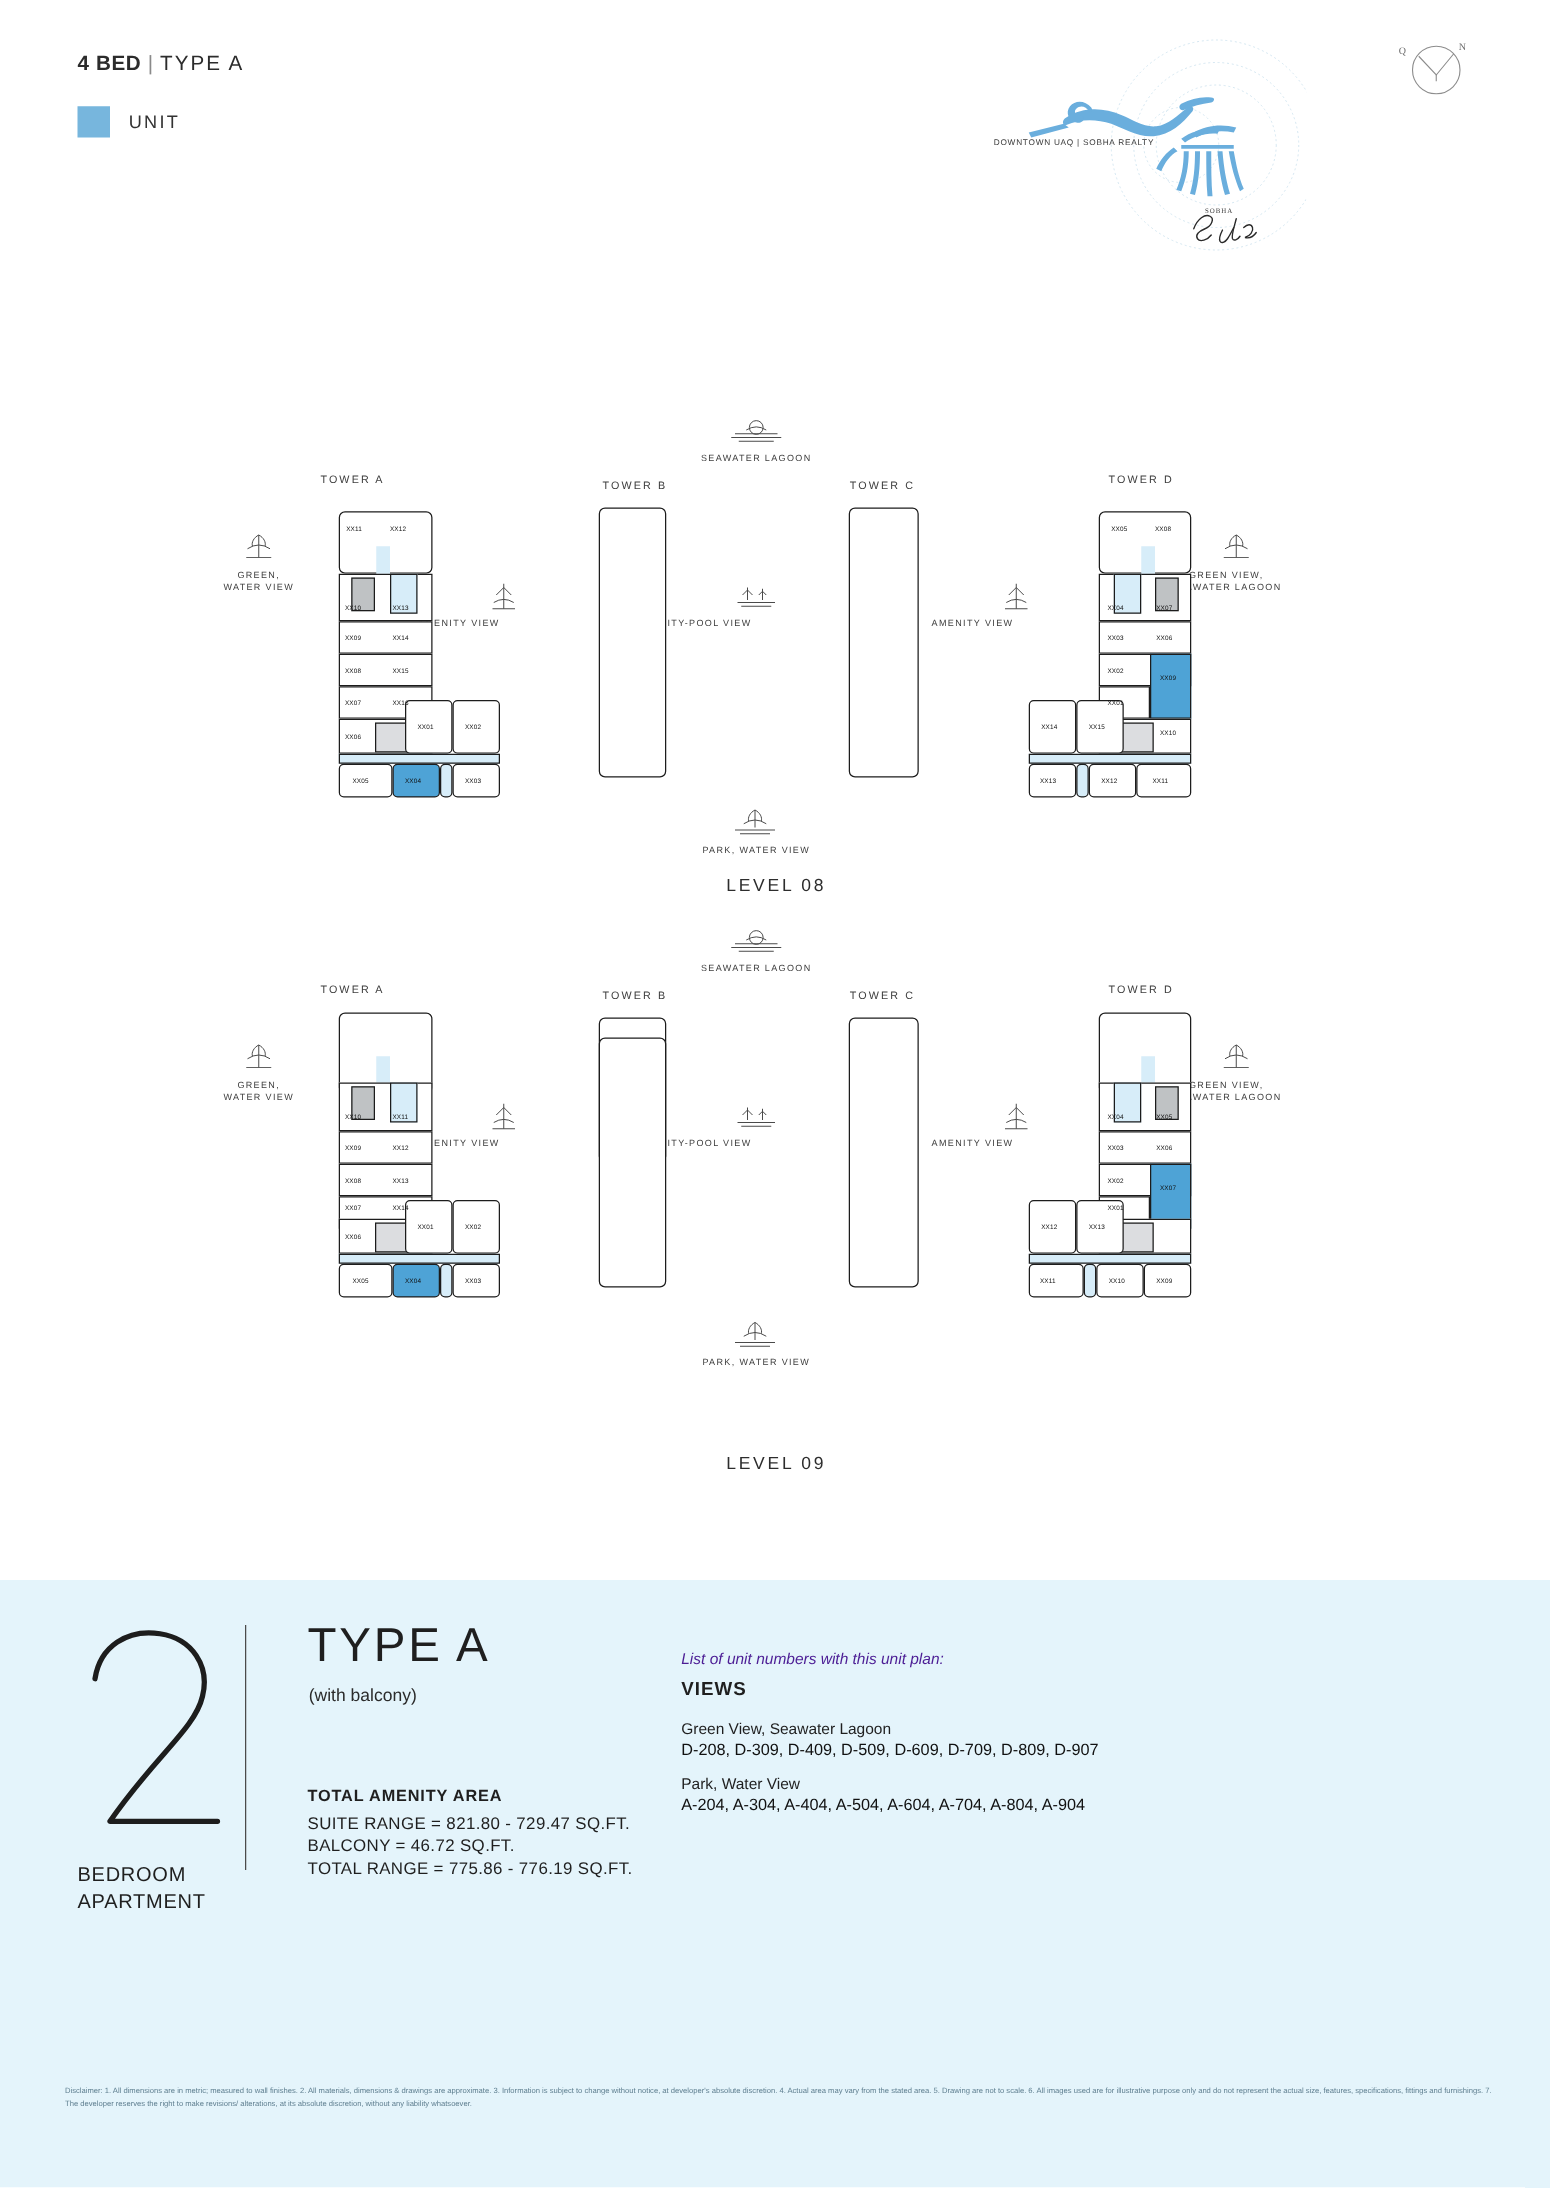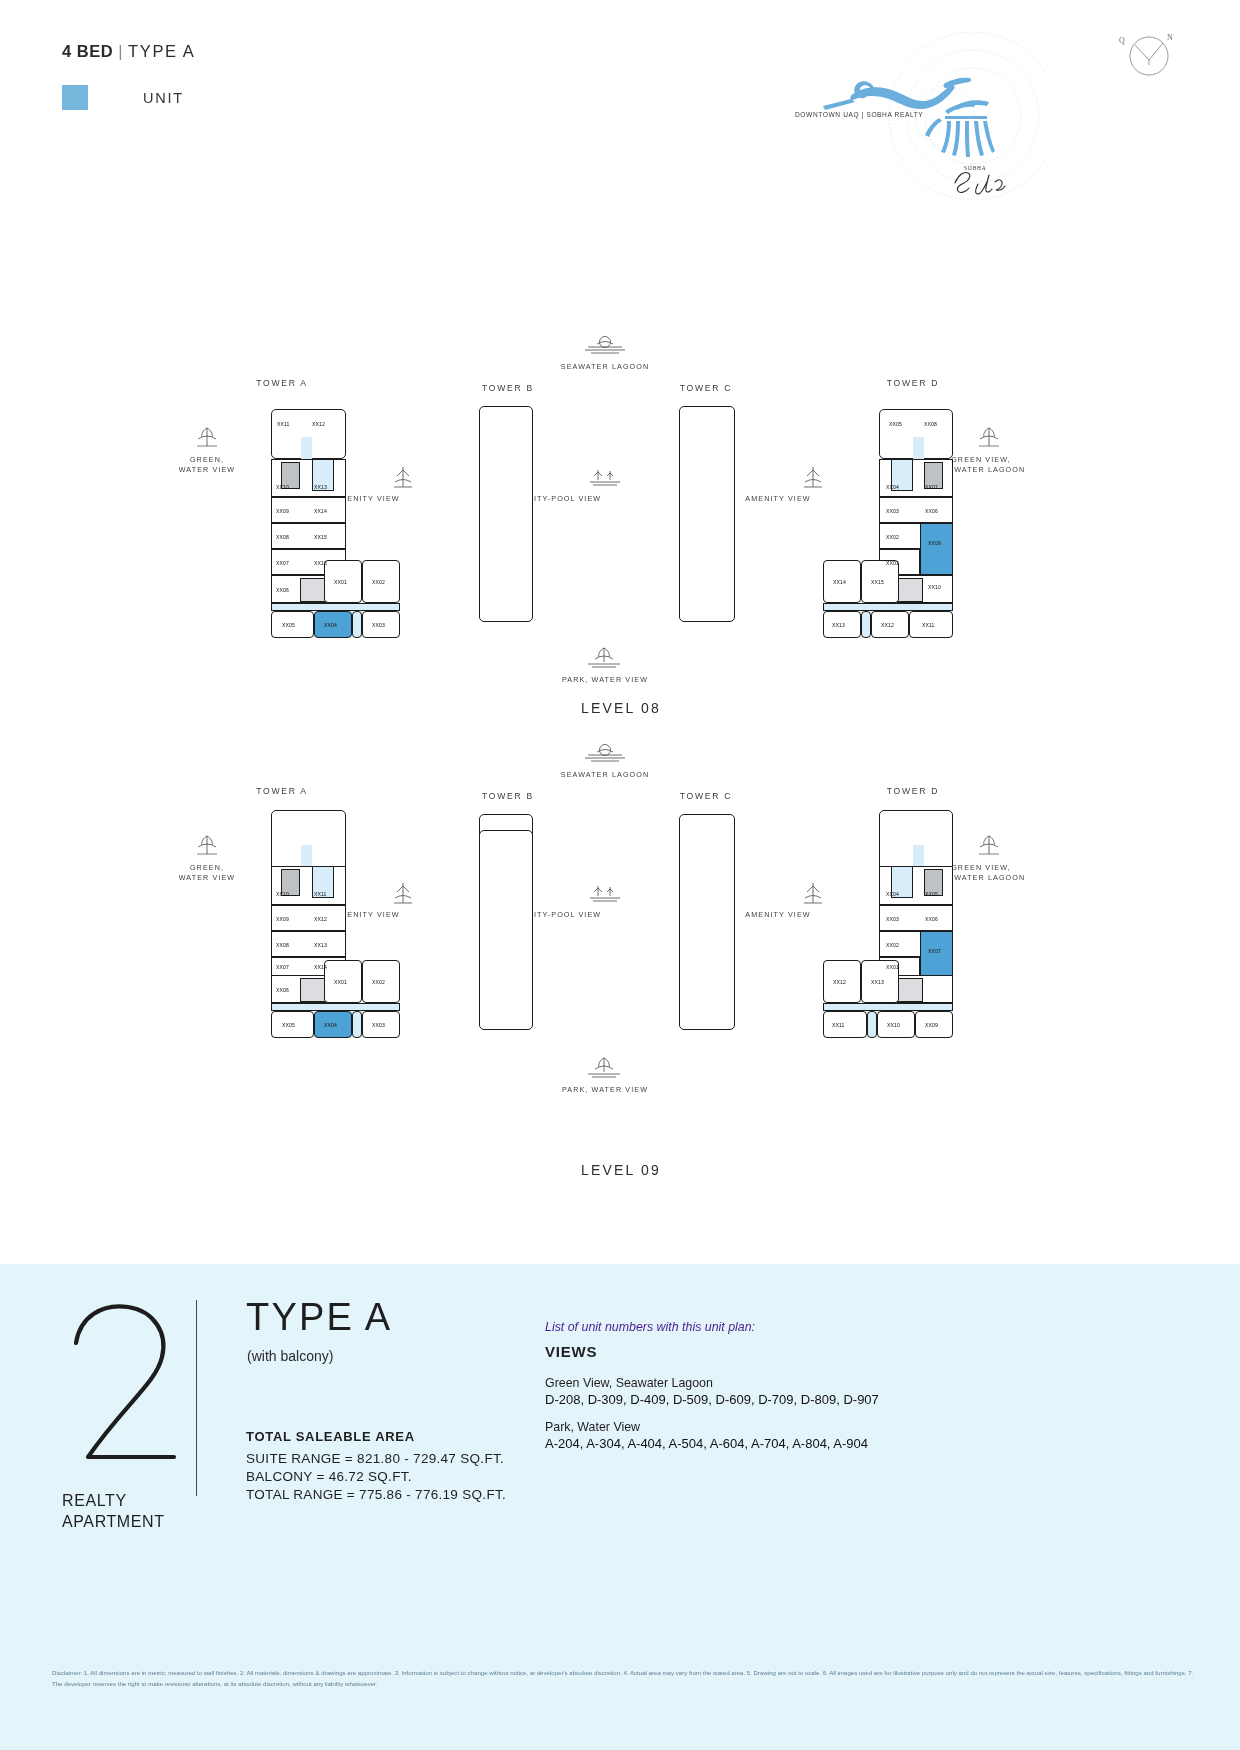--- a/index.html
+++ b/index.html
@@ -13,21 +13,21 @@
   .page { position: relative; width: 1240px; height: 1750px; background:#fff; }
 
   
   .hdr-title { position:absolute; left:62px; top:42px; font-size:16.5px; letter-spacing:.5px; color:#2c2c2c; }
   .hdr-title .b { font-weight:bold; }
   .hdr-title .sep { color:#8a8a8a; font-weight:300; }
   .hdr-title .reg { font-weight:300; letter-spacing:1.6px; }
 
   .legend { position:absolute; left:62px; top:85px; display:flex; align-items:center; gap:15px; }
   .legend-swatch { width:26px; height:25px; background:#77b6dd; }
-  .legend-label { font-size:14.5px; letter-spacing:1.8px; font-weight:300; color:#333;margin-left:40px; }
+  .legend-label { font-size:14.5px; letter-spacing:1.8px; font-weight:300; color:#333; }
 
   
   .logo-wrap { position:absolute; left:795px; top:28px; width:250px; height:175px; }
   .logo-sub { position:absolute; left:0px; top:83px; font-size:6.6px; letter-spacing:.6px; color:#3a3a3a; white-space:nowrap; }
 
   .compass { position:absolute; left:1128px; top:35px; width:42px; height:42px; }
   .compass-lbl { position:absolute; font-size:8px; color:#6b6b6b; font-family:"Liberation Serif", serif;}
   .compass-q { left:1119px; top:36px; }
   .compass-n { left:1167px; top:33px; }
 
@@ -393,29 +393,29 @@
   </div>
 
   <div class="footer"></div>
 
   <div class="big2">
     <svg width="130" height="190" viewBox="0 0 130 190">
       <path d="M14 48 C18 22 40 8 66 12 C92 16 106 38 100 62 C94 88 62 110 26 162 L112 162" fill="none" stroke="#1d1d1d" stroke-width="4.2" stroke-linecap="round" stroke-linejoin="round"></path>
     </svg>
   </div>
   <div class="bedroom-txt">
-    <span>REALTY</span><br>
+    <span>BEDROOM</span><br>
     <span>APARTMENT</span>
   </div>
   <div class="vline"></div>
 
   <div class="typeA">TYPE A</div>
   <div class="withbal">(with balcony)</div>
 
-  <div class="tsa-h">TOTAL SALEABLE AREA</div>
+  <div class="tsa-h">TOTAL AMENITY AREA</div>
   <div class="tsa-l l1">SUITE RANGE = 821.80 - 729.47 SQ.FT.</div>
   <div class="tsa-l l2">BALCONY = 46.72 SQ.FT.</div>
   <div class="tsa-l l3">TOTAL RANGE = 775.86 - 776.19 SQ.FT.</div>
 
   <div class="lst-h">List of unit numbers with this unit plan:</div>
   <div class="views-h">VIEWS</div>
   <div class="v-sub vs1">Green View, Seawater Lagoon</div>
   <div class="v-num vn1">D-208, D-309, D-409, D-509, D-609, D-709, D-809, D-907</div>
   <div class="v-sub vs2">Park, Water View</div>
   <div class="v-num vn2">A-204, A-304, A-404, A-504, A-604, A-704, A-804, A-904</div>

